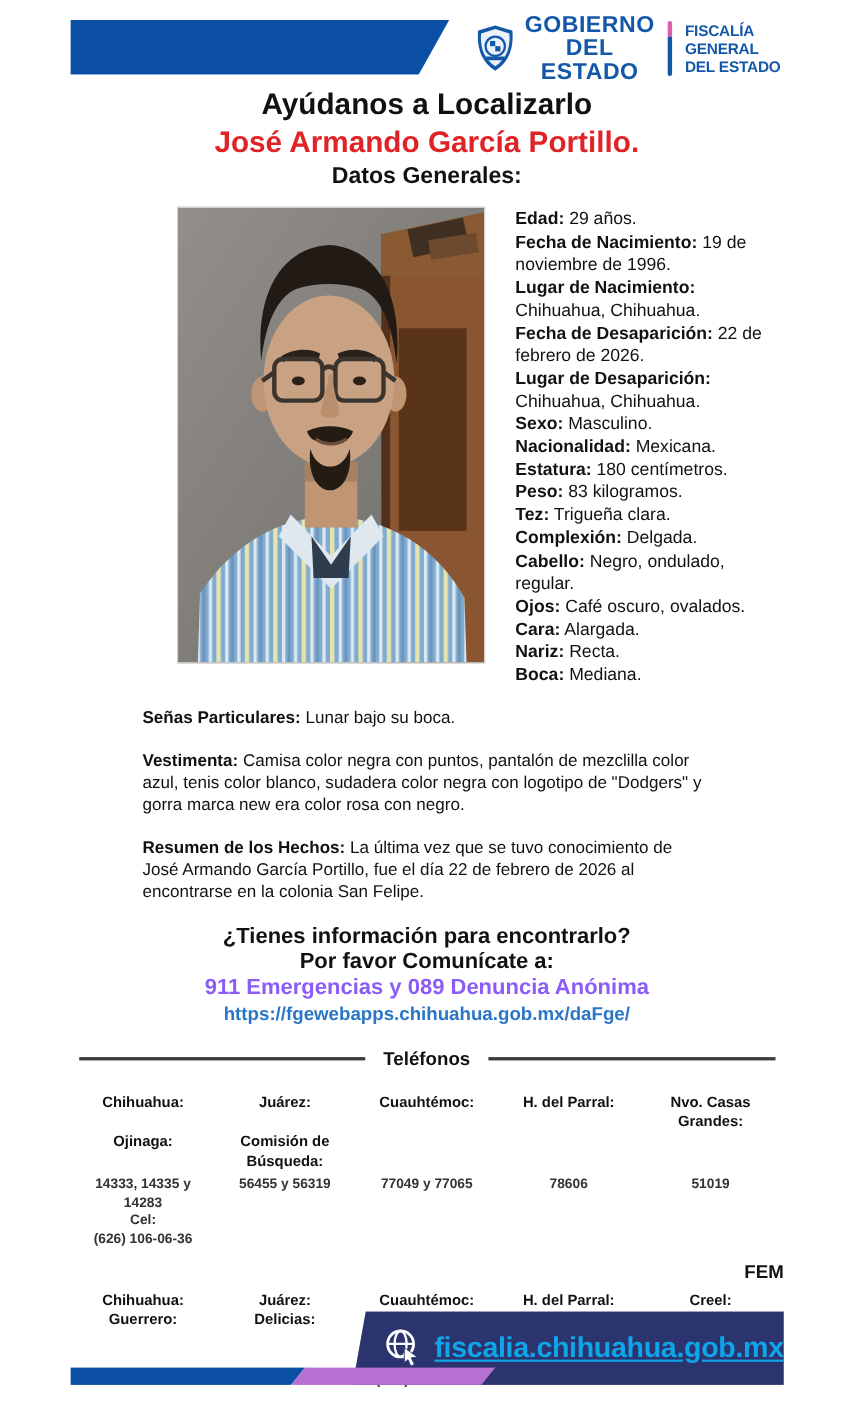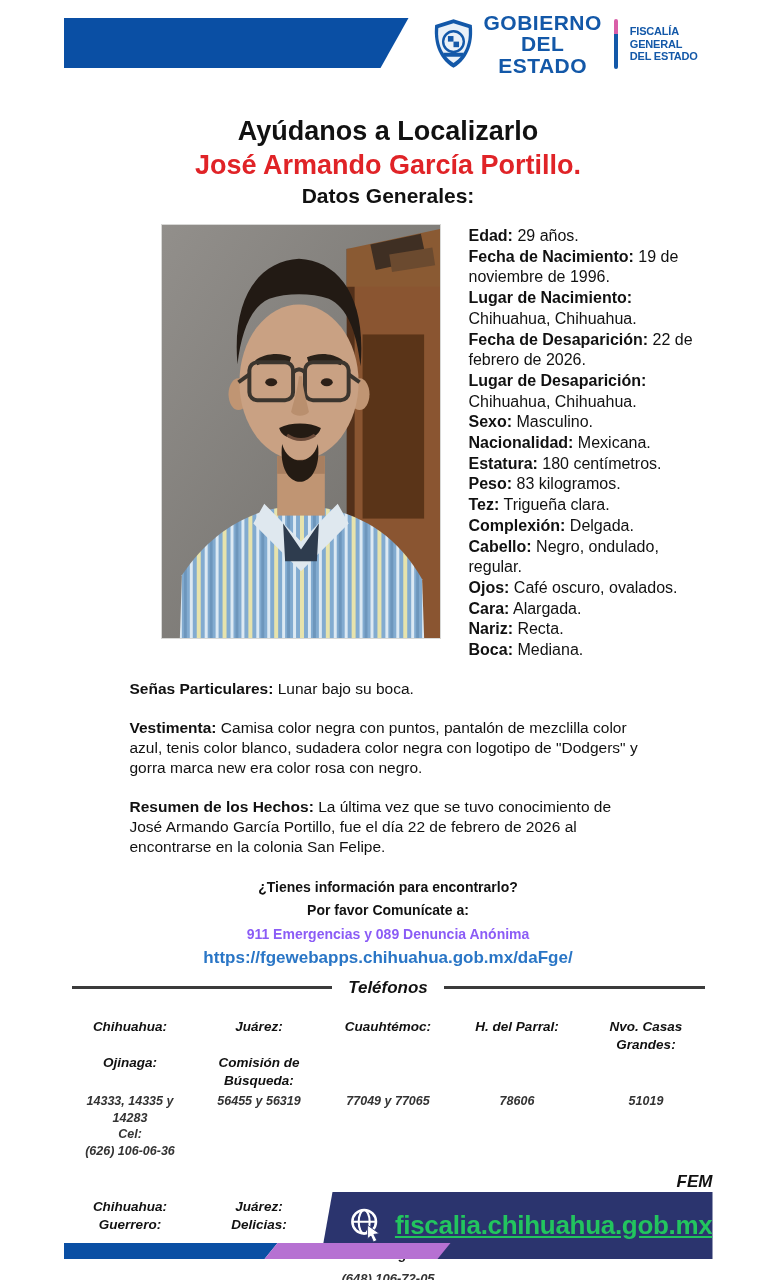--- a/index.html
+++ b/index.html
@@ -8,68 +8,68 @@
 
   
   .h-blue { position:absolute; left:0; top:18px; width:345px; height:50px; background:#0a4fa4;
             clip-path:polygon(0 0,100% 0,calc(100% - 28px) 100%,0 100%); }
   .h-purple { position:absolute; left:688px; top:18px; width:84px; height:50px; background:#a767c9;
               clip-path:polygon(0 0,100% 0,calc(100% - 8px) 100%,9px 100%); }
   .logo { position:absolute; left:368px; top:8px; height:72px; display:flex; align-items:center; gap:9px; }
   .gob { color:#1358a8; font-weight:700; font-size:21px; line-height:1.02; letter-spacing:.5px; text-align:center; }
   .div-bar { width:5px; height:50px; border-radius:2px; margin:0 3px;
              background:linear-gradient(180deg,#d95fa8 0 30%,#1358a8 30% 100%); }
-  .fis { color:#1358a8; font-weight:700; font-size:11px; line-height:1.15; letter-spacing:-.2px; }
-
-  
-  .titles { padding-top:116px; text-align:center; }
+  .fis { color:#1358a8; font-weight:700; font-size:14px; line-height:1.15; letter-spacing:-.2px; }
+
+  
+  .titles { padding-top:80px; text-align:center; }
   .t1 { font-size:27px; font-weight:700; }
   .t2 { font-size:27px; font-weight:700; color:#e02327; margin-top:3px; }
   .t3 { font-size:21px; font-weight:700; margin-top:3px; }
 
   
   .content { display:flex; gap:28px; padding:16px 0 0 97px; }
   .photo { width:280px; height:415px; flex:none; border:1px solid #d8d8d6; background:#8f8d89; }
   .photo svg { display:block; width:100%; height:100%; }
   .data { width:332px; font-size:16px; line-height:20.7px; padding-top:2px; }
   .gd-row .lbl { font-weight:700; }
 
   
   .paras { padding:18px 66px 0 66px; font-size:15.5px; line-height:20px; }
   .para { margin-bottom:19px; }
   .para .lbl { font-weight:700; }
 
   
   .center-block { text-align:center; margin-top:6px; line-height:23.5px; }
-  .cb { font-weight:700; font-size:14px; }
+  .cb { font-weight:700; font-size:20px; }
   .cb-red { color:#8b5cf6; }
   .cb-link { color:#2a76c6; font-size:17px; text-decoration:none; }
 
   
-  .tel-section { margin-top:8px;font-style:italic; }
+  .tel-section { margin-top:18px; }
   .sec-head { display:flex; align-items:center; gap:16px; padding:0 8px; }
   .sec-head .ln { flex:1; height:3px; background:#3b3b3b; }
   .sec-head .tx { font-weight:700; font-size:17px; }
   .grid { display:grid; grid-template-columns:repeat(5,1fr); column-gap:4px; padding:0 4px; text-align:center; }
   .grid .cell { white-space:pre-line; }
   .ghdr { margin-top:20px; font-weight:700; font-size:13.5px; line-height:1.35; min-height:44px; }
   .gval { font-weight:700; font-size:12.5px; line-height:1.35; color:#333; }
   .r1 { min-height:36px; }
   .r2 { margin-top:2px; min-height:36px; }
   .fem-title { text-align:right; font-weight:700; font-size:17px; margin-top:12px; }
   .femh { margin-top:6px; min-height:24px; }
   .femr { min-height:36px; }
   .camargo { text-align:center; font-weight:700; font-size:13.5px; margin-top:12px; }
   .camargo-num { text-align:center; font-weight:700; font-size:13px; color:#333; margin-top:9px; }
 
   
   .footer-box { position:absolute; right:0; top:1192px; width:392px; height:67px; background:#2b346e;
                 clip-path:polygon(12px 0,100% 0,100% 100%,0 100%);
                 display:flex; align-items:center; gap:11px; padding-left:28px; }
-  .footer-url { color:#22c55e; font-weight:700; font-size:26px; letter-spacing:-.3px; }
+  .footer-url { color:#0ea5e9; font-weight:700; font-size:26px; letter-spacing:-.3px; }
   .stripe-blue { position:absolute; left:0; top:1243px; width:214px; height:16px; background:#0a4fa4;
                  clip-path:polygon(0 0,100% 0,calc(100% - 13px) 100%,0 100%); }
   .stripe-purple { position:absolute; left:201px; top:1243px; width:186px; height:16px; background:#b671d2;
                    clip-path:polygon(13px 0,100% 0,calc(100% - 13px) 100%,0 100%); }
 </style>
 </head>
 <body>
 
 <div class="page">
 

